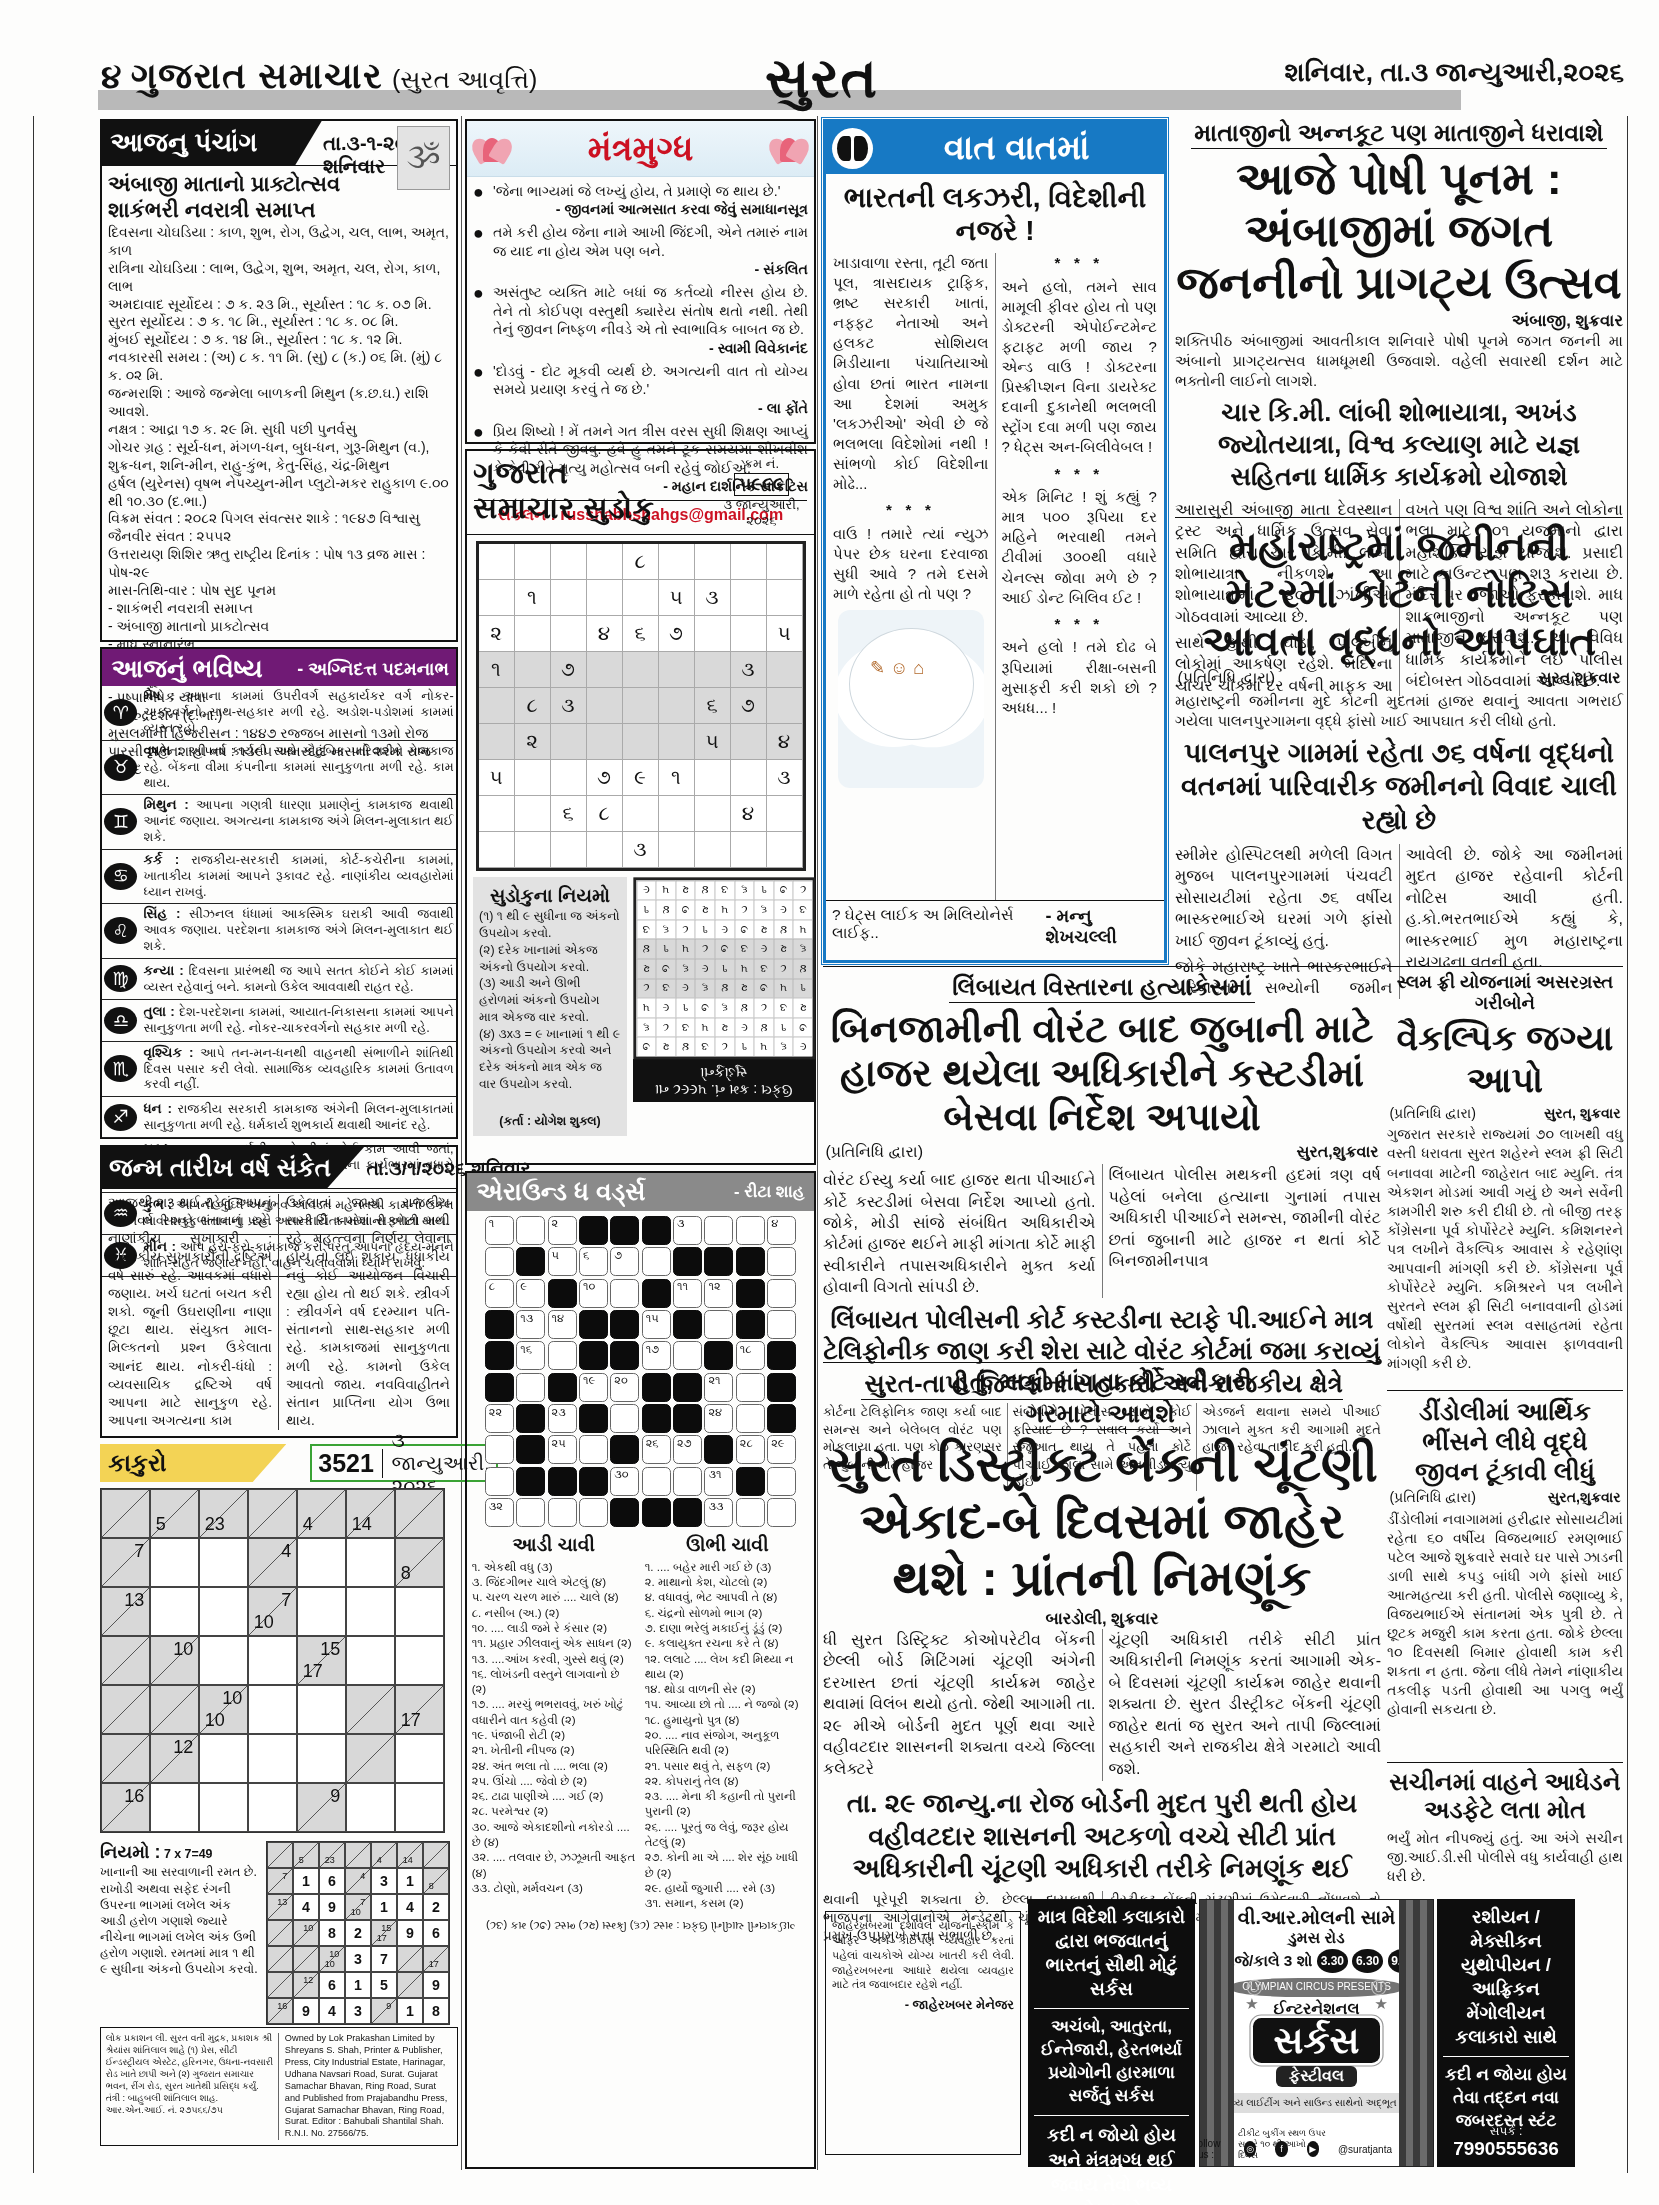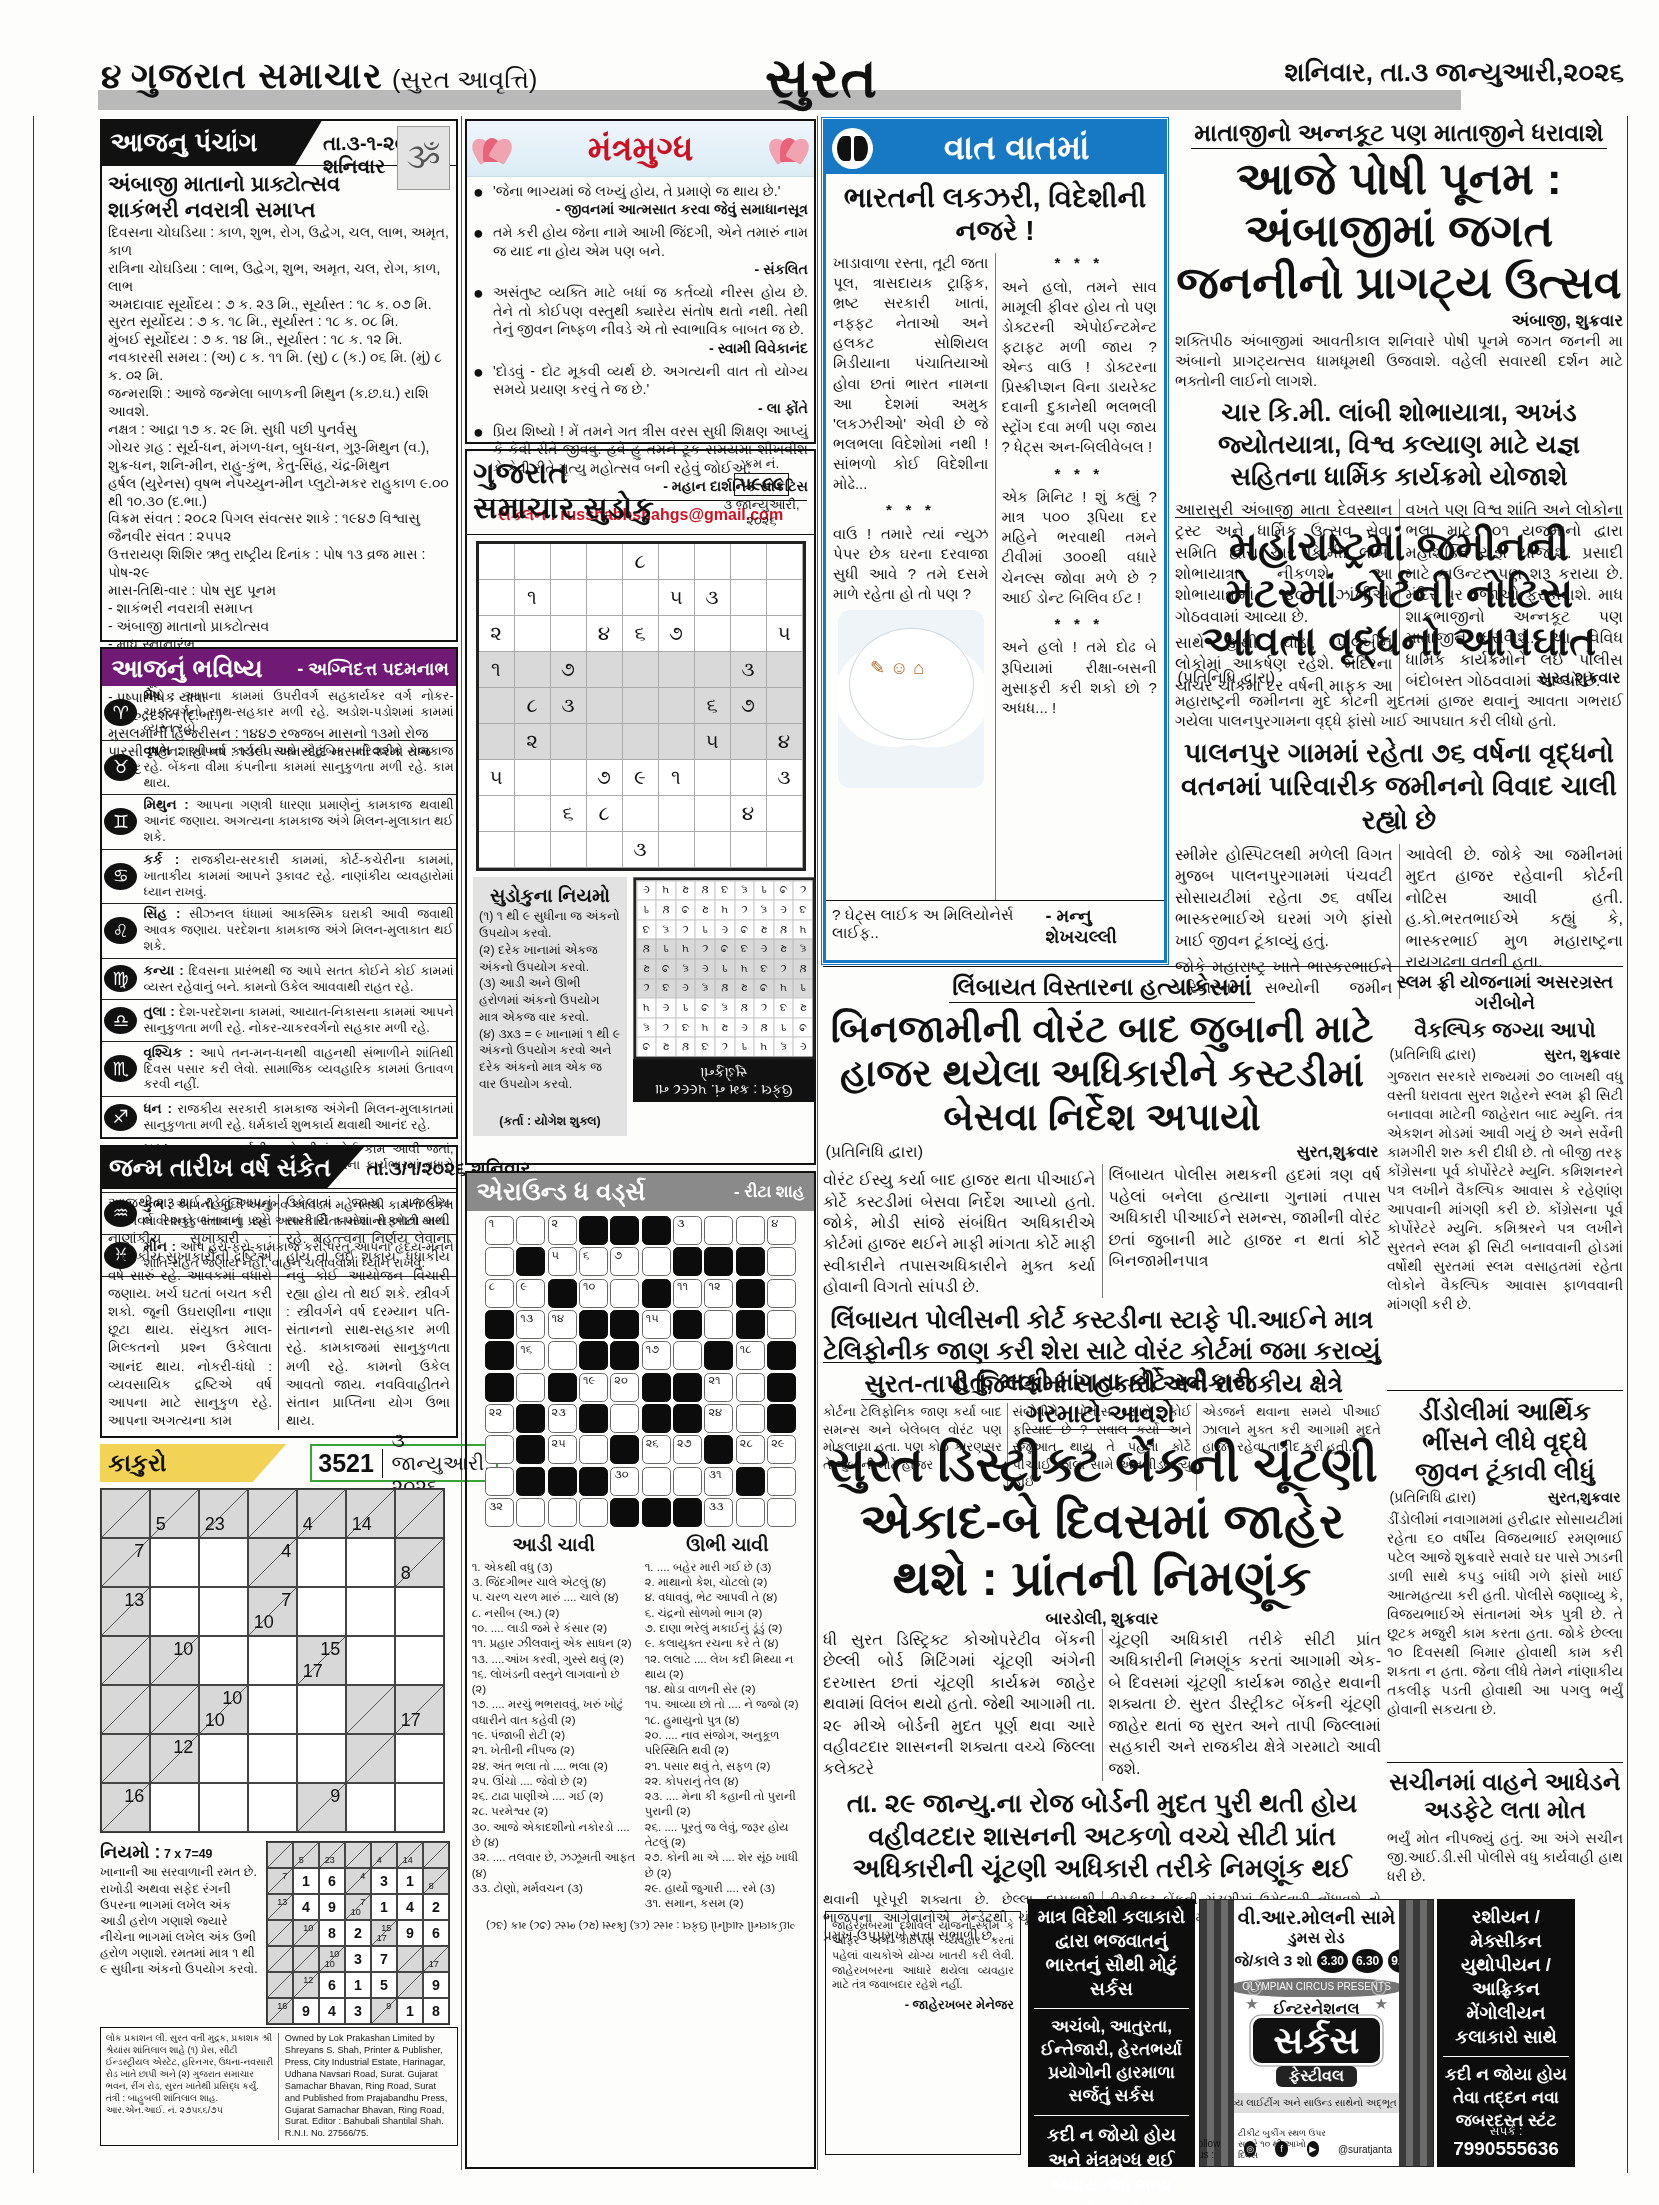--- a/index.html
+++ b/index.html
@@ -2047,21 +2047,21 @@
     </div>
     <div class="subhd" style="font-size:26px;">તા. ૨૯ જાન્યુ.ના રોજ બોર્ડની મુદત પુરી થતી હોય વહીવટદાર શાસનની અટકળો વચ્ચે સીટી પ્રાંત અધિકારીની ચૂંટણી અધિકારી તરીકે નિમણૂંક થઈ</div>
     <div class="cols2 body-t" style="font-size:13.6px;">
       <p style="margin:0;">થવાની પૂરેપૂરી શક્યતા છે. છેલ્લા દાયકાથી ભાજપના આગેવાનોએ મેન્ડેટથી ચૂંટણી લડીને પ્રમુખ-ઉપપ્રમુખે સત્તા સંભાળી છે.</p>
       <p style="margin:3.6px 0 0;">ડીસ્ટ્રીકટ બેંકની ચૂંટણીમાં ઉમેદવારી નોંધાવશે તો આગામી સમયમાં રાજકીય માહોલ વધુ ગરમ બનશે.</p>
     </div>
   </div>
 
   <div class="sec rule-t" style="left:1387px;top:966px;width:236px;height:419px;padding-top:4.7px;">
     <div class="smallhl" style="font-size:18px;">સ્લમ ફ્રી યોજનામાં અસરગ્રસ્ત ગરીબોને</div>
-    <div class="smallhl" style="font-size:21px;margin:2.4px 0;">વૈકલ્પિક જગ્યા આપો</div>
+    <div class="smallhl" style="font-size:35px;margin:2.4px 0;">વૈકલ્પિક જગ્યા આપો</div>
     <div class="byrow" style="font-size:14.2px;">
       <span>(પ્રતિનિધિ દ્વારા)</span>
       <span class="by-r">સુરત, શુક્રવાર</span>
     </div>
     <div class="body-t" style="font-size:14.2px;">ગુજરાત સરકારે રાજ્યમાં ૭૦ લાખથી વધુ વસ્તી ધરાવતા સુરત શહેરને સ્લમ ફ્રી સિટી બનાવવા માટેની જાહેરાત બાદ મ્યુનિ. તંત્ર એકશન મોડમાં આવી ગયું છે અને સર્વેની કામગીરી શરુ કરી દીધી છે. તો બીજી તરફ કોંગ્રેસના પૂર્વ કોર્પોરેટરે મ્યુનિ. કમિશનરને પત્ર લખીને વૈકલ્પિક આવાસ કે રહેણાંણ આપવાની માંગણી કરી છે. કોંગ્રેસના પૂર્વ કોર્પોરેટરે મ્યુનિ. કમિશ્રરને પત્ર લખીને સુરતને સ્લમ ફ્રી સિટી બનાવવાની હોડમાં વર્ષોથી સુરતમાં સ્લમ વસાહતમાં રહેતા લોકોને વૈકલ્પિક આવાસ ફાળવવાની માંગણી કરી છે.</div>
   </div>
 
   <div class="sec rule-t" style="left:1387px;top:1390px;width:236px;height:368px;padding-top:4.7px;">
     <div class="smallhl" style="font-size:25px;">ડીંડોલીમાં આર્થિક ભીંસને લીધે વૃદ્ધે જીવન ટૂંકાવી લીધું</div>
     <div class="byrow" style="font-size:14.2px;">

